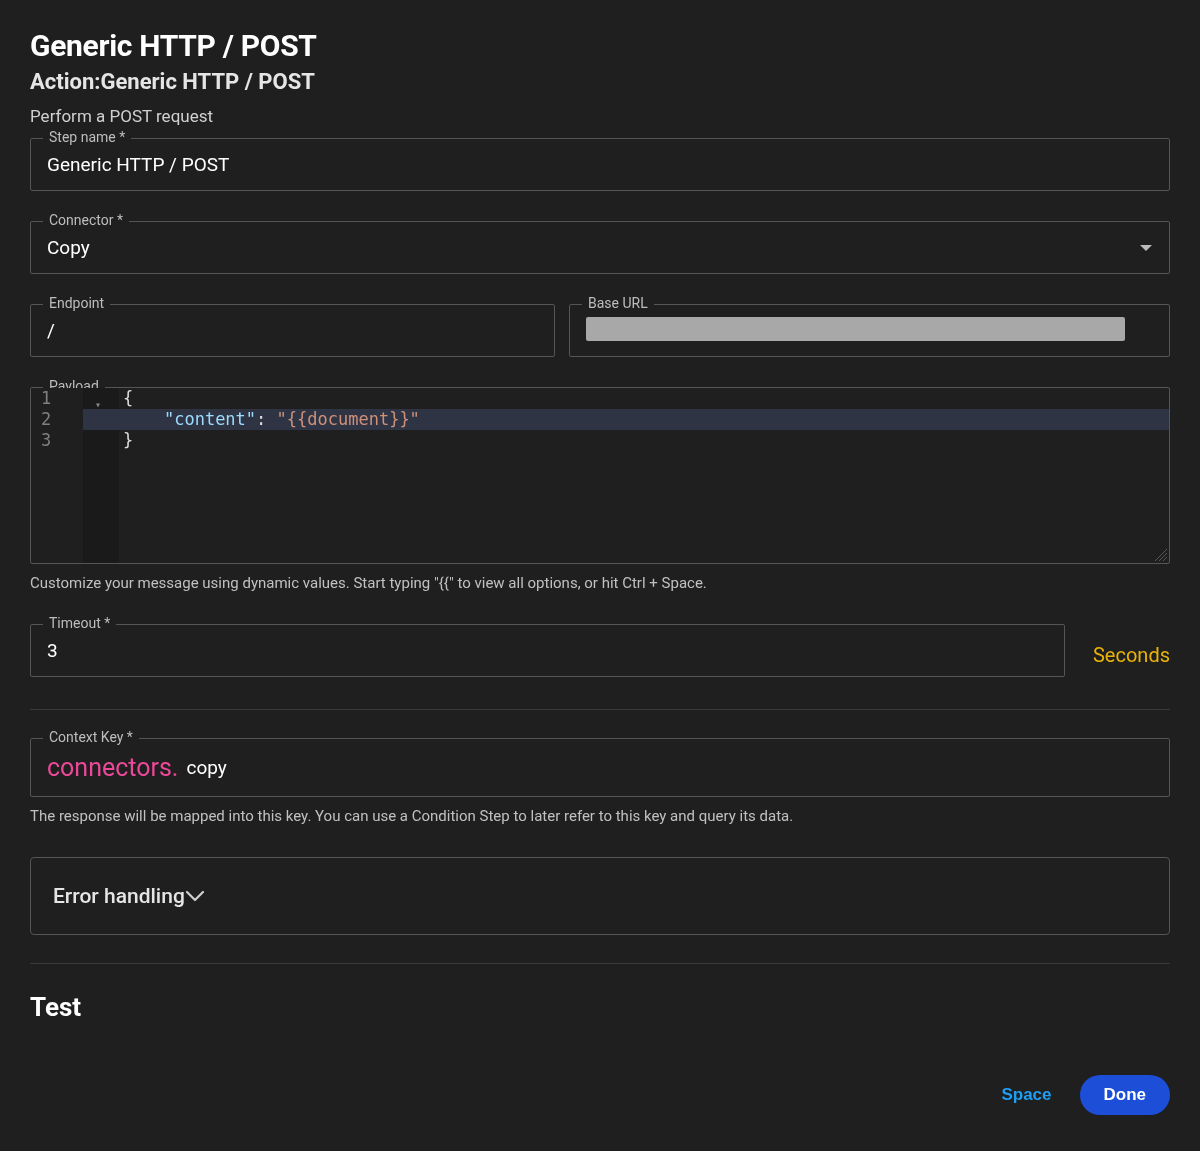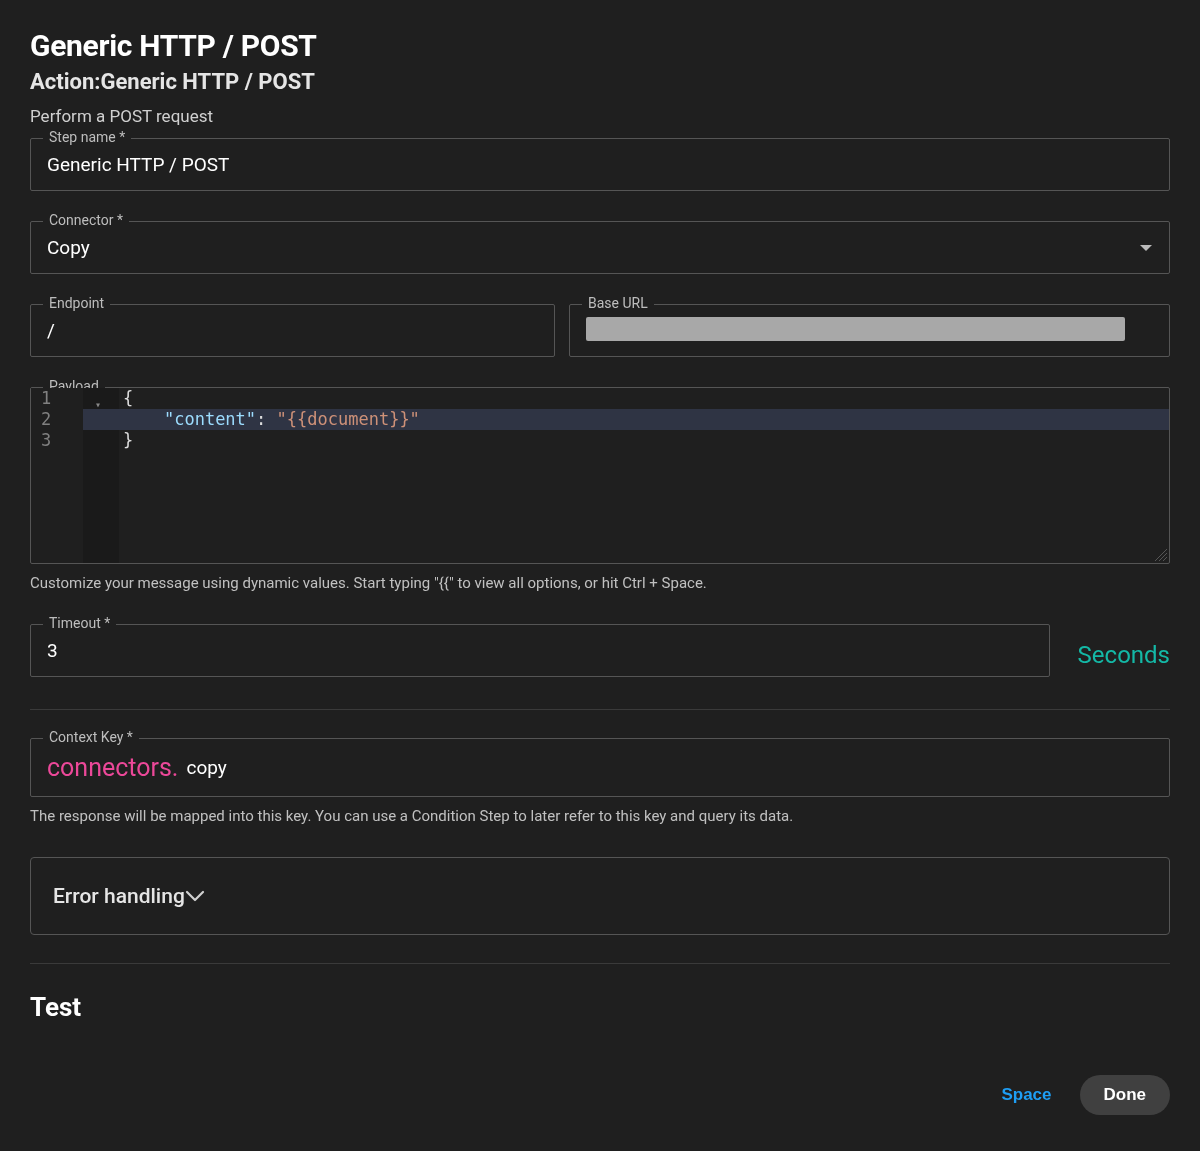--- a/index.html
+++ b/index.html
@@ -171,22 +171,22 @@
     margin-bottom: 32px;
   }
   .row-inline {
     display: flex;
     align-items: center;
     gap: 28px;
     margin-bottom: 32px;
   }
   .row-inline .field { flex: 1; margin-bottom: 0; }
   .unit {
-    font-size: 24px;
-    color: #14b8a6;
+    font-size: 20px;
+    color: #eab308;
     margin-top: 8px;
   }
   .divider {
     height: 1px;
     background: #3a3a3a;
     margin: 0 0 28px 0;
   }
   .prefix-field {
     display: flex;
     align-items: center;
@@ -228,21 +228,21 @@
   .btn {
     font-size: 17px;
     font-weight: 600;
     border: none;
     background: transparent;
     padding: 10px 18px;
     border-radius: 22px;
     cursor: pointer;
   }
   .btn-cancel { color: #1e9ef4; }
-  .btn-primary { background: #404040; color: #fff; padding: 10px 24px; }
+  .btn-primary { background: #1d4ed8; color: #fff; padding: 10px 24px; }
 </style>
 </head>
 <body>
 
 <div class="dialog">
   <div class="dialog-content">
 
     <h1 class="title">Generic HTTP / POST</h1>
     <div class="subtitle">
       <span>Action:</span><span>Generic HTTP / POST</span>

